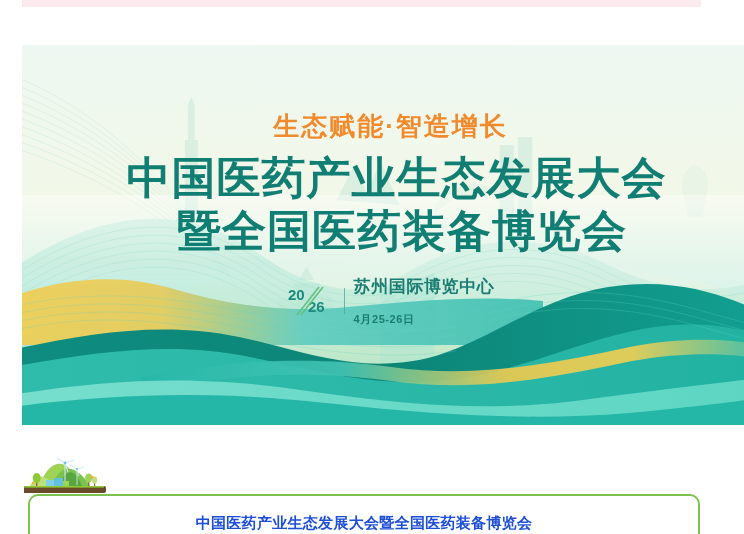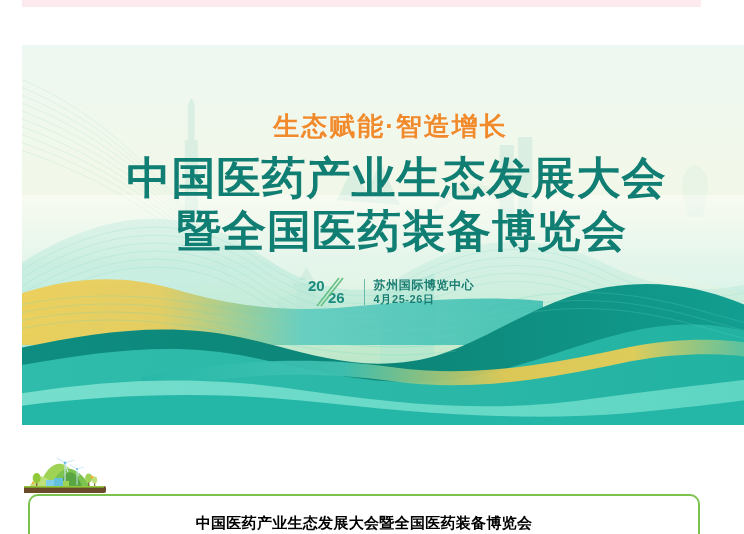--- a/index.html
+++ b/index.html
@@ -96,30 +96,31 @@
     width: 1px;
     height: 26px;
     background: #4aa79a;
     opacity: .75;
   }
   #venue-info {
     text-align: left;
     line-height: 1.26;
   }
   #venue-name {
-    font-size: 12px;
+    font-size: 17px;
     font-weight: bold;
     color: #1b7d72;
     letter-spacing: .6px;
   }
   #venue-date {
     font-size: 11px;
     font-weight: bold;
     color: #1b7d72;
     letter-spacing: .6px;
+    margin-top: 15px;
   }
 
   
   #eco-illustration {
     position: absolute;
     left: 24px;
     top: 456px;
     width: 84px;
     height: 40px;
     z-index: 4;
@@ -138,21 +139,21 @@
     z-index: 2;
   }
   #bottom-card-title {
     position: absolute;
     left: 0;
     top: 18px;
     width: 100%;
     text-align: center;
     font-size: 15px;
     font-weight: bold;
-    color: #000000;
+    color: #1d4ed8;
     letter-spacing: .3px;
   }
 </style>
 </head>
 <body>
 
 <div id="top-strip"></div>
 
 <div id="banner">
 

